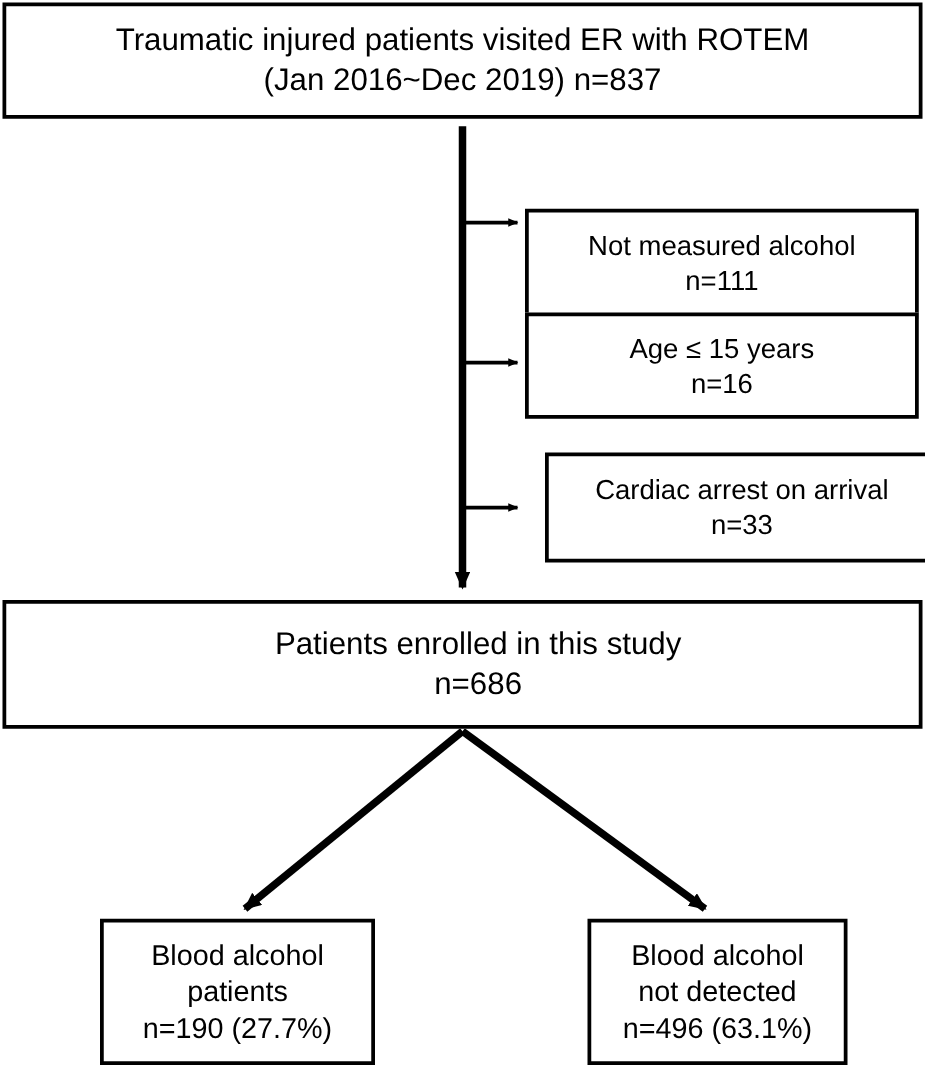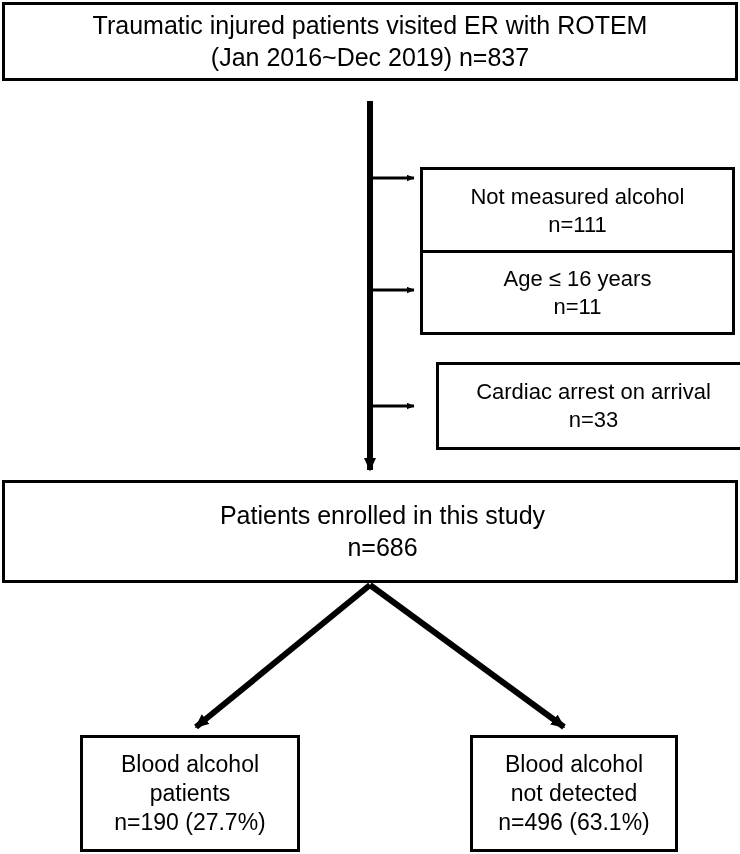--- a/index.html
+++ b/index.html
@@ -31,21 +31,21 @@
     line-height: 1.26;
     z-index: 2;
   }
   .node .line {
     display: block;
     white-space: nowrap;
   }
   
   #node-source {
     left: 2px;  top: 2px;
-    width: 736px; height: 79px;
+    width: 736px; height: 93px;
     font-size: 25px;
   }
   #node-excl-1 {
     left: 420px; top: 135px;
     width: 315px; height: 88px;
     font-size: 22px;
     margin-top: 32px;
   }
   #node-excl-2 {
     left: 420px; top: 250px;
@@ -113,22 +113,22 @@
     <span class="line">Traumatic injured patients visited ER with ROTEM</span>
     <span class="line">(Jan 2016~Dec 2019) n=837</span>
   </div>
 
   <div class="node" id="node-excl-1">
     <span class="line">Not measured alcohol</span>
     <span class="line">n=111</span>
   </div>
 
   <div class="node" id="node-excl-2">
-    <span class="line">Age ≤ 16 years</span>
-    <span class="line">n=11</span>
+    <span class="line">Age ≤ 15 years</span>
+    <span class="line">n=16</span>
   </div>
 
   <div class="node" id="node-excl-3">
     <span class="line">Cardiac arrest on arrival</span>
     <span class="line">n=33</span>
   </div>
 
   <div class="node" id="node-enrolled">
     <span class="line">Patients enrolled in this study</span>
     <span class="line">n=686</span>

